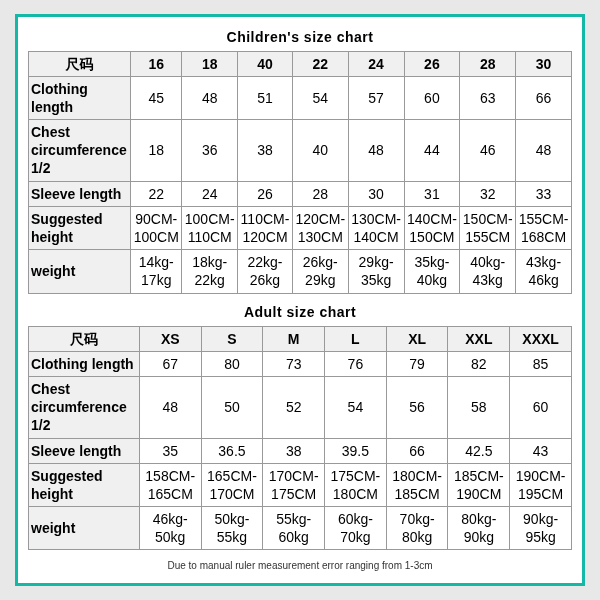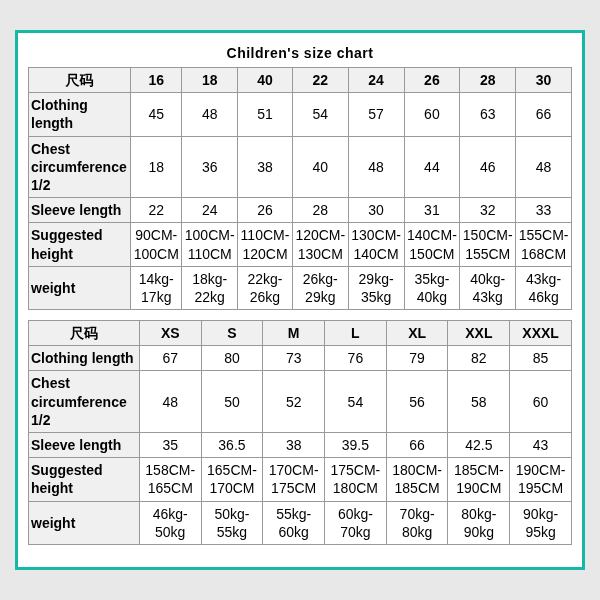--- a/index.html
+++ b/index.html
@@ -126,20 +126,21 @@
           <td>22kg-26kg</td>
           <td>26kg-29kg</td>
           <td>29kg-35kg</td>
           <td>35kg-40kg</td>
           <td>40kg-43kg</td>
           <td>43kg-46kg</td>
         </tr>
       </tbody>
   </table>
 
+  <div class="section-title">Adult size chart</div>
   <table>
     <thead>
       <tr id="adult-header-row">
       <th>尺码</th>
           <th>XS</th>
           <th>S</th>
           <th>M</th>
           <th>L</th>
           <th>XL</th>
           <th>XXL</th>
@@ -193,13 +194,14 @@
           <td>50kg-55kg</td>
           <td>55kg-60kg</td>
           <td>60kg-70kg</td>
           <td>70kg-80kg</td>
           <td>80kg-90kg</td>
           <td>90kg-95kg</td>
         </tr>
       </tbody>
   </table>
 
+  <div class="footer-note">Due to manual ruler measurement error ranging from 1-3cm</div>
 </div>
 
 </body></html>

